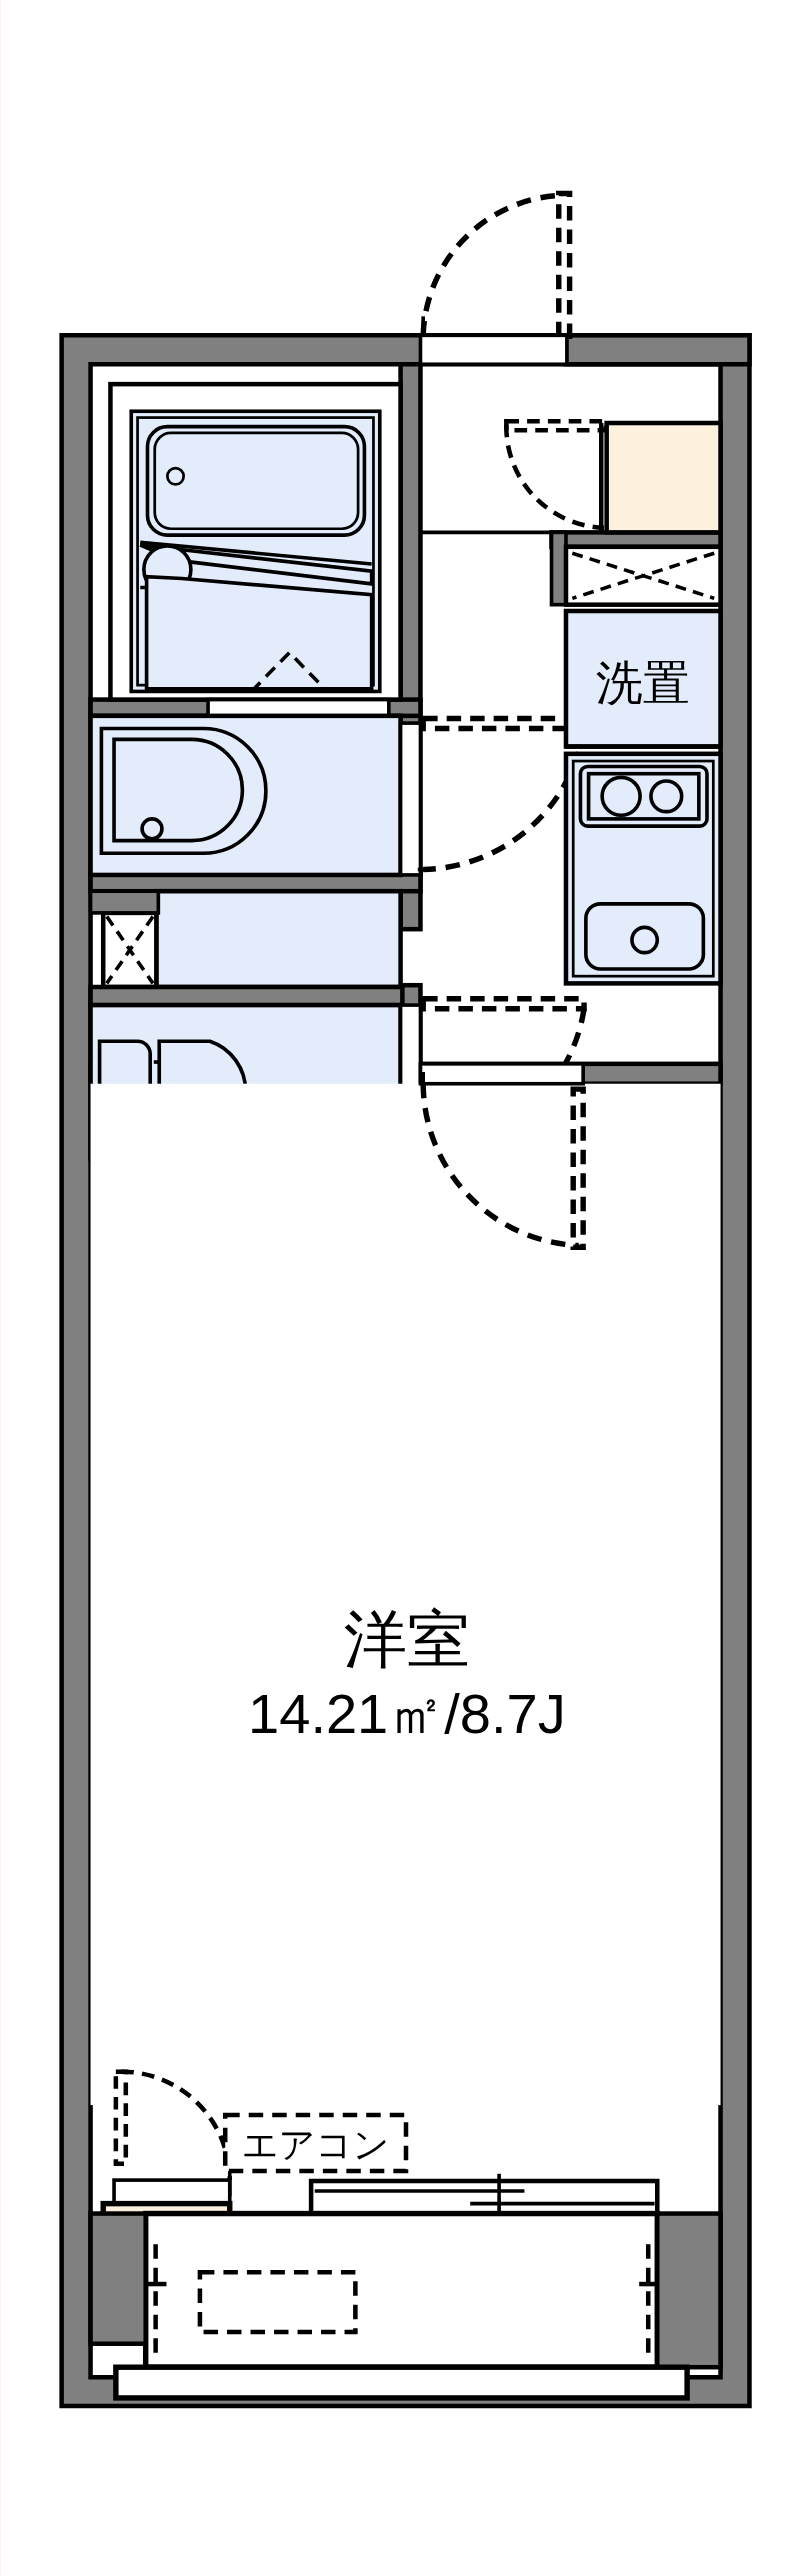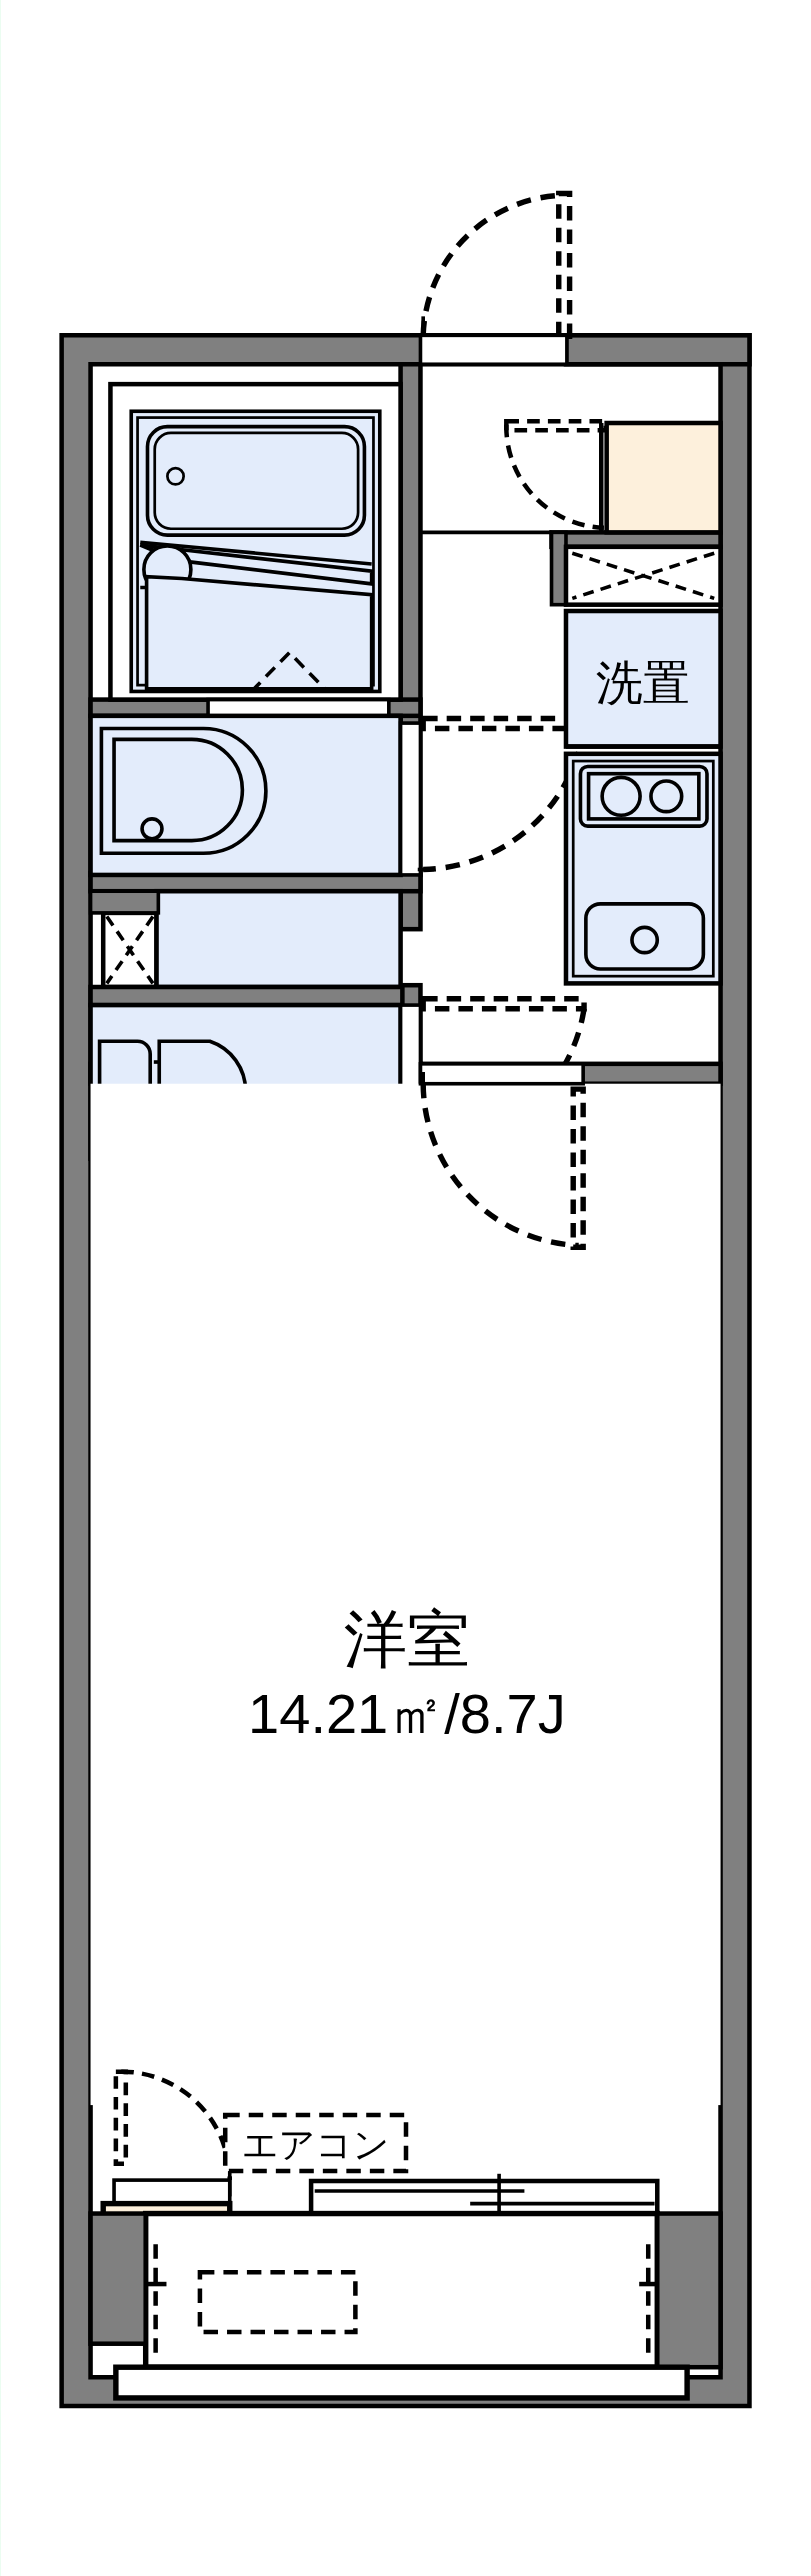--- a/index.html
+++ b/index.html
@@ -2,21 +2,21 @@
 <html style="font-size:14.5px"><head>
 <meta charset="utf-8">
 <style>
   html,body{margin:0;padding:0;background:#ffffff;}
   body{
     font-family:"Liberation Sans","DejaVu Sans",sans-serif;
     width:812px;height:2576px;overflow:hidden;
     position:relative;
   }
   #plan-wrap{
-    width:812px;height:2576px;position:relative;background:#86efac;
+    width:812px;height:2576px;position:relative;background:#f9a8d4;
   }
   svg#floorplan{display:block;width:812px;height:2576px;}
   .jp-label{
     font-family:"DejaVu Sans","Liberation Sans",sans-serif;
     fill:#000;
   }
   .lat-label{
     font-family:"Liberation Sans","DejaVu Sans",sans-serif;
     fill:#000;
   }

